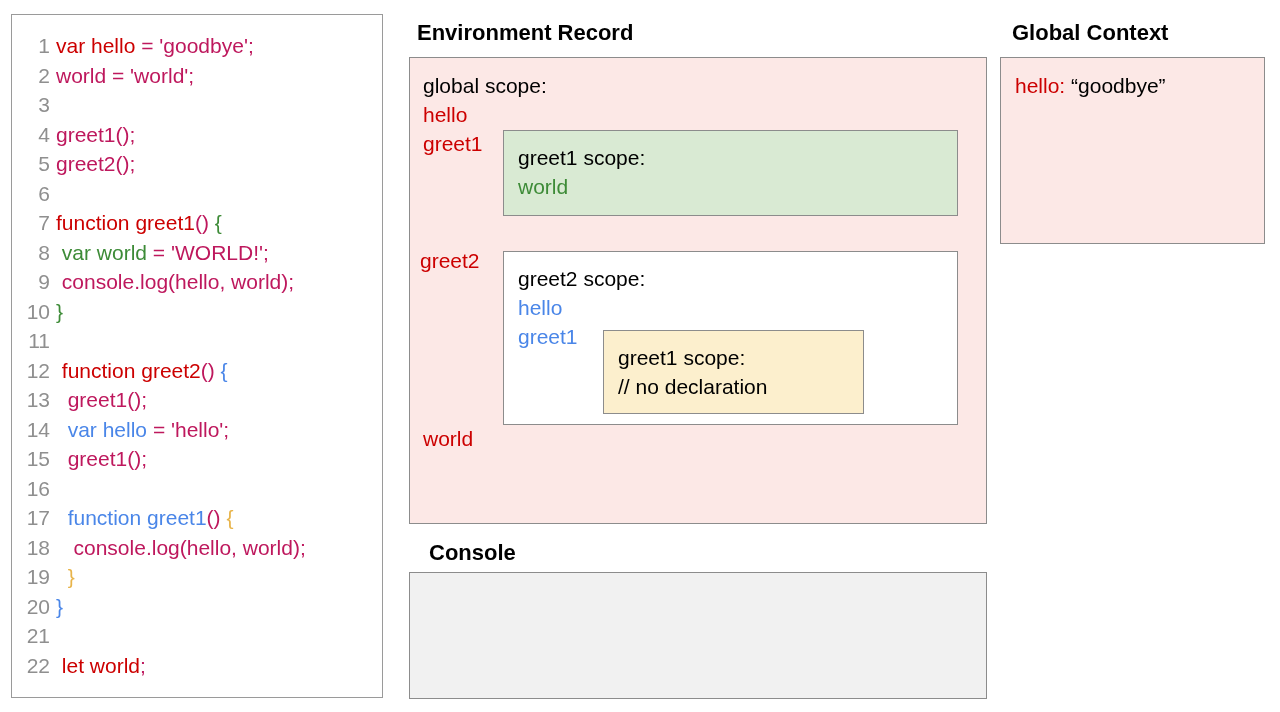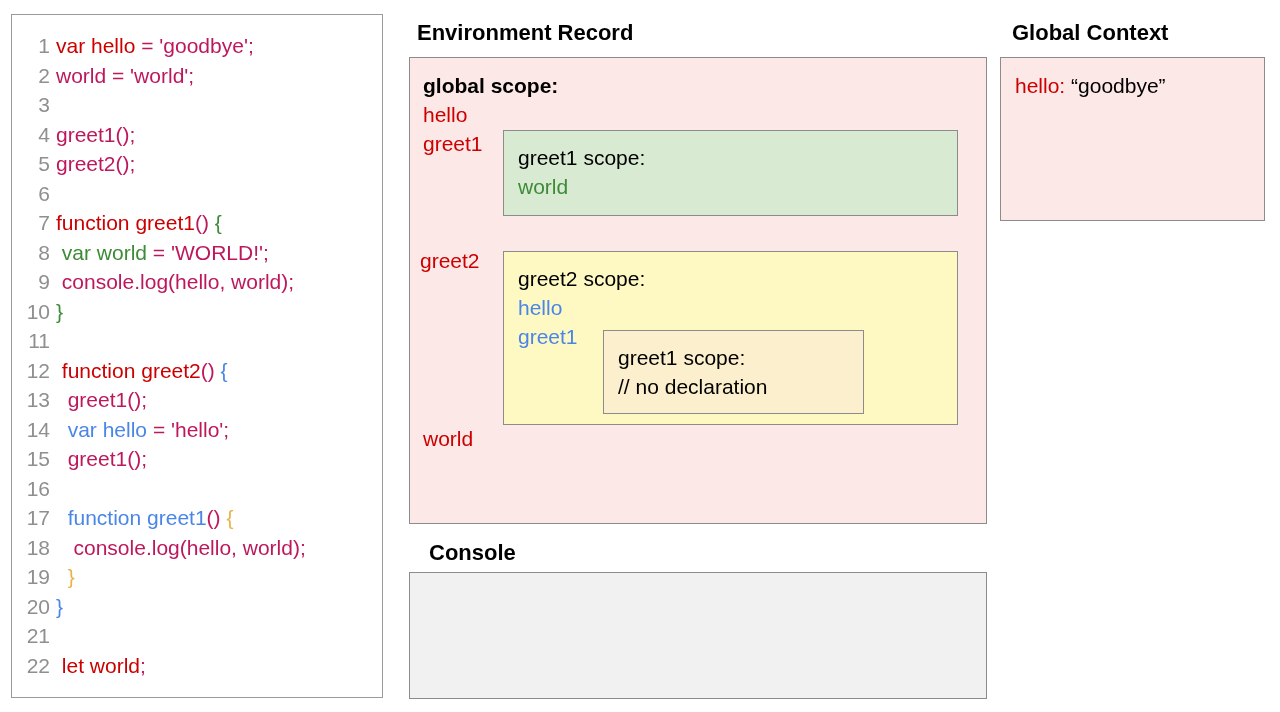--- a/index.html
+++ b/index.html
@@ -80,21 +80,21 @@
   }
   .scope-title {
     font-size: 21px;
     color: #000000;
     white-space: nowrap;
   }
   .var-red   { font-size: 21px; color: #cc0000; white-space: nowrap; }
   .var-green { font-size: 21px; color: #3d8b37; white-space: nowrap; }
   .var-blue  { font-size: 21px; color: #4a86e8; white-space: nowrap; }
 
-  #global-title { position: absolute; left: 13px; top: 16px; font-weight: bold; }
+  #global-title { position: absolute; left: 13px; top: 16px; }
   #global-hello { position: absolute; left: 13px; top: 45px; }
   #global-greet1{ position: absolute; left: 13px; top: 74px; }
   #global-greet2{ position: absolute; left: 10px; top: 191px; text-align: right; }
   #global-world { position: absolute; left: 13px; top: 369px; }
 
   #greet1-box {
     position: absolute;
     left: 93px;
     top: 72px;
     width: 455px;
@@ -104,21 +104,21 @@
     background: #d9ead3;
   }
   #greet2-box {
     position: absolute;
     left: 93px;
     top: 193px;
     width: 455px;
     height: 174px;
     box-sizing: border-box;
     border: 1px solid #8c8c8c;
-    background: #fef9c3;
+    background: #ffffff;
   }
   #greet1-inner-box {
     position: absolute;
     left: 99px;
     top: 78px;
     width: 261px;
     height: 84px;
     box-sizing: border-box;
     border: 1px solid #8c8c8c;
     background: #fcefcd;
@@ -145,21 +145,21 @@
     color: #000000;
     white-space: pre;
   }
 
   
   #gc-box {
     position: absolute;
     left: 1000px;
     top: 57px;
     width: 265px;
-    height: 164px;
+    height: 187px;
     box-sizing: border-box;
     border: 1px solid #8c8c8c;
     background: #fce8e6;
   }
   .gc-entry {
     position: absolute;
     left: 14px;
     font-size: 21px;
     white-space: nowrap;
   }

